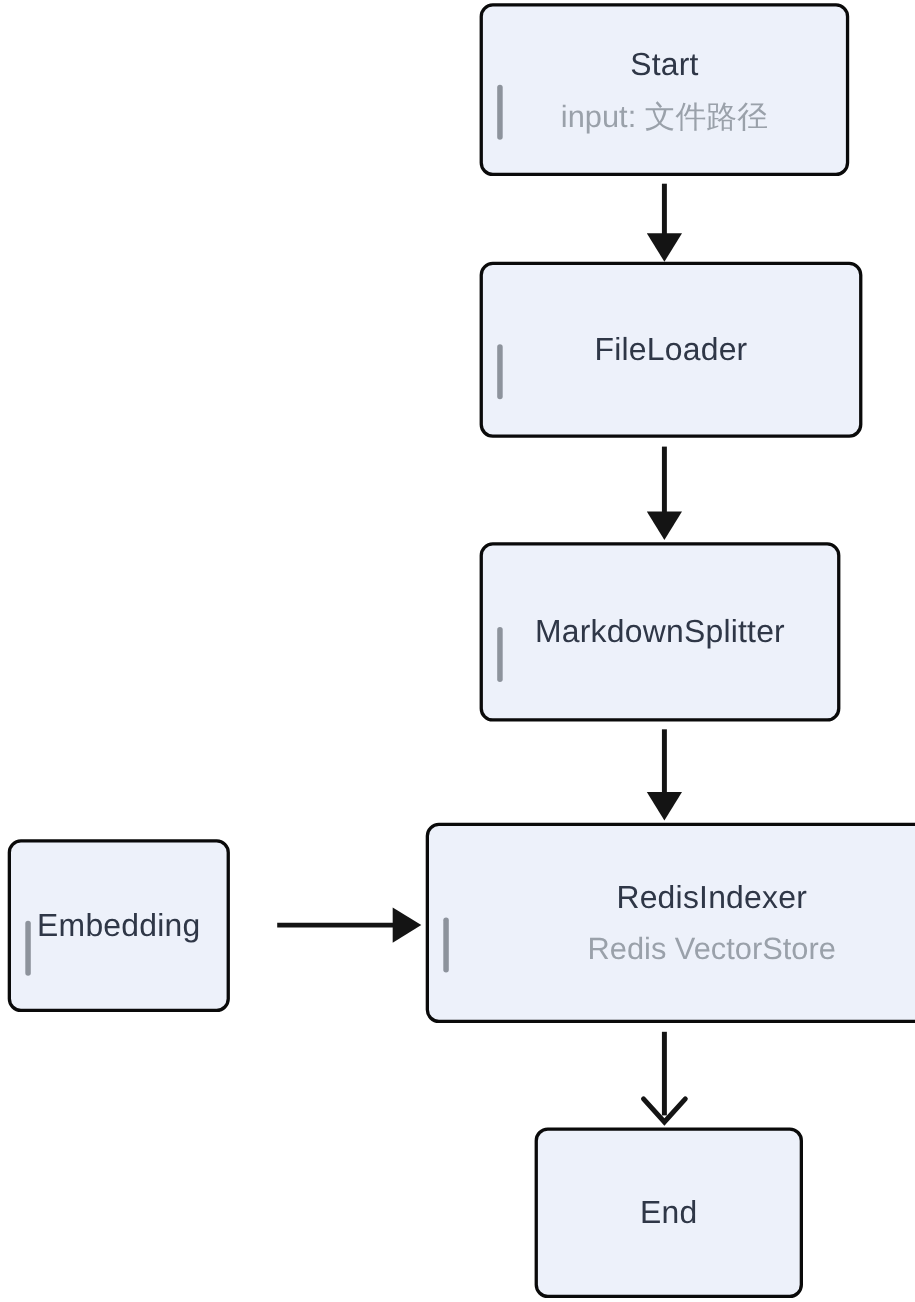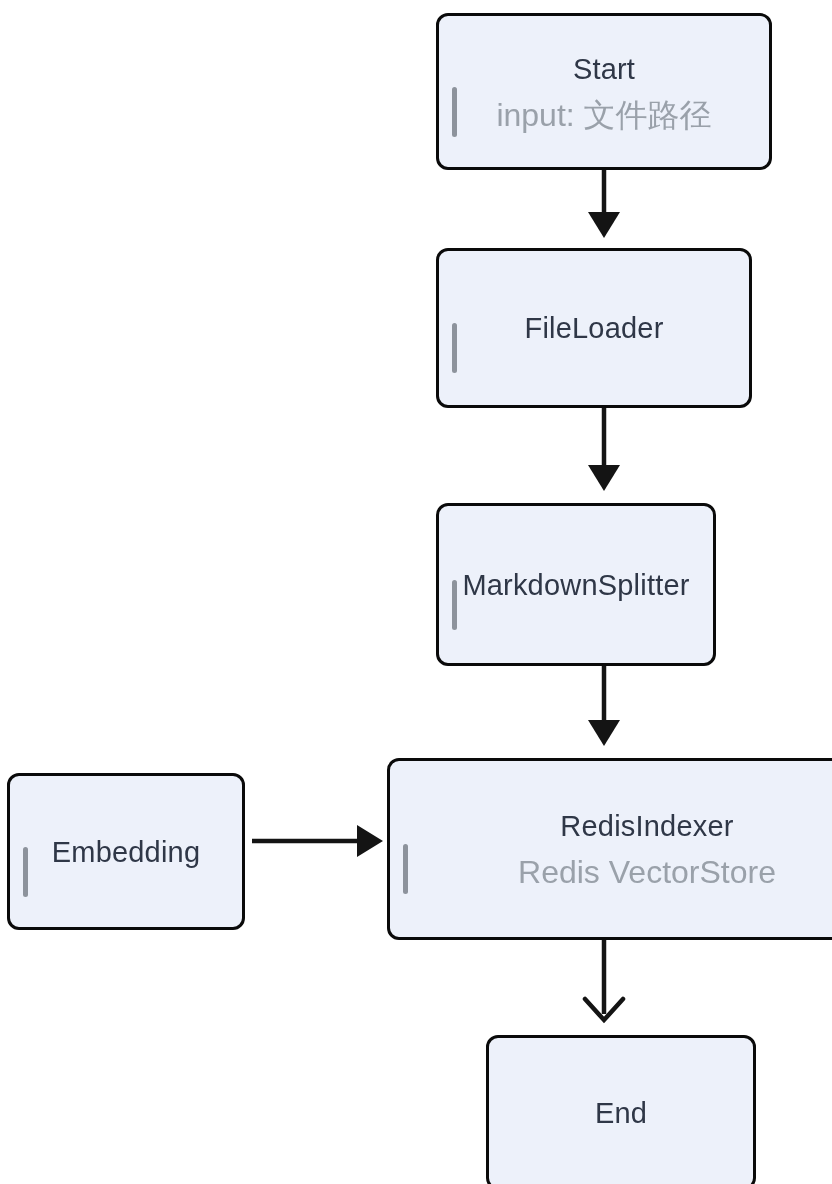--- a/index.html
+++ b/index.html
@@ -43,52 +43,51 @@
     box-sizing: border-box;
     background: #edf1fa;
     border: 3px solid #0a0a0a;
     border-radius: 12px;
     display: flex;
     flex-direction: column;
     align-items: center;
     justify-content: center;
     gap: 9px;
     text-align: center;
-    margin-top: 10px;
   }
   .node .title {
     font-size: 29px;
     line-height: 38px;
     color: #2f3747;
     letter-spacing: 0.2px;
     white-space: nowrap;
   }
   .node .subtitle {
-    font-size: 32px;
+    font-size: 28px;
     line-height: 37px;
     color: #9aa1aa;
     white-space: nowrap;
   }
   .node .grip {
     position: absolute;
     left: 13px;
     top: 50%;
     transform: translateY(calc(-50% + 20px));
     width: 5px;
     height: 50px;
     border-radius: 3px;
     background: #8d939c;
   }
   
   .node-start            { left: 436px; top: 3px;    width: 336px; height: 157px; }
-  .node-fileloader       { left: 436px; top: 238px;  width: 316px; height: 160px; }
-  .node-markdownsplitter { left: 436px; top: 493px;  width: 280px; height: 163px; }
-  .node-embedding        { left: 7px;   top: 763px;  width: 238px; height: 157px; }
+  .node-fileloader       { left: 436px; top: 238px;  width: 348px; height: 160px; }
+  .node-markdownsplitter { left: 436px; top: 493px;  width: 328px; height: 163px; }
+  .node-embedding        { left: 7px;   top: 763px;  width: 202px; height: 157px; }
   .node-redisindexer     { left: 387px; top: 748px;  width: 520px; height: 182px; }
-  .node-end              { left: 486px; top: 1025px; width: 270px; height: 155px; }
+  .node-end              { left: 486px; top: 1025px; width: 244px; height: 155px; }
 </style>
 </head>
 <body>
 
 <div class="canvas">
 
   <svg class="edges" viewBox="0 0 832 1184" aria-hidden="true">
     <g>
       <line x1="604" y1="167" x2="604" y2="213"></line>
       <polygon points="604,238 588,212 620,212"></polygon>

